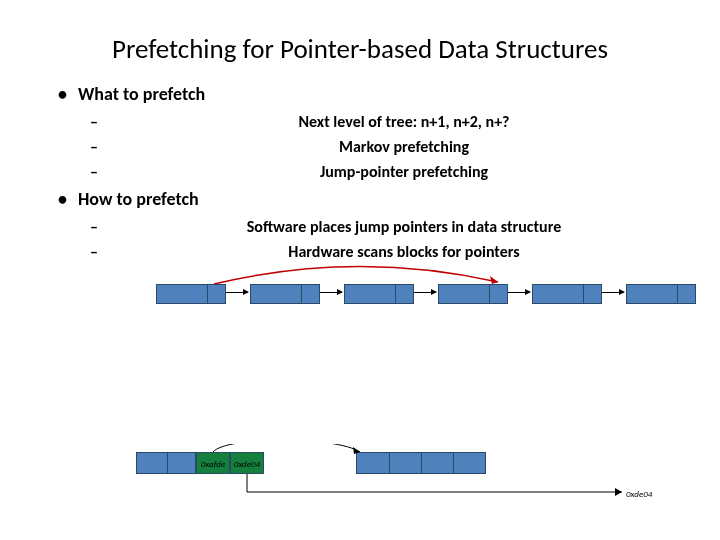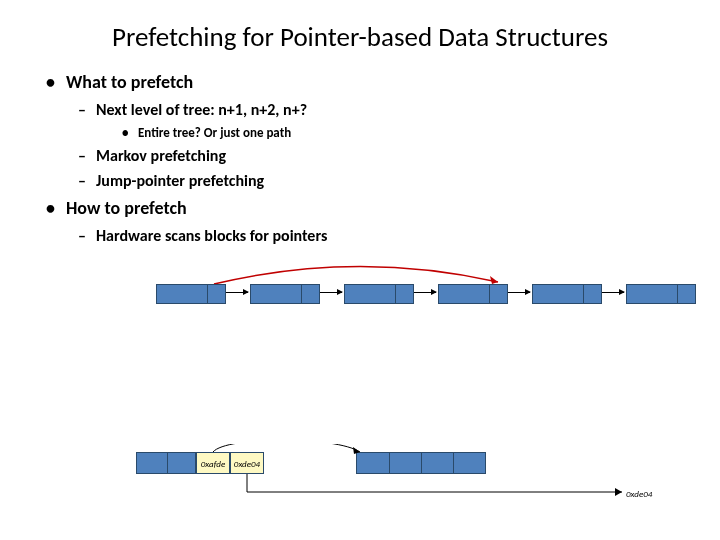--- a/index.html
+++ b/index.html
@@ -9,44 +9,45 @@
     background: #fff;
     font-family: Calibri, Arial, sans-serif;
     color: #000;
     position: relative;
     overflow: hidden;
   }
   .title {
     font-size: 27px;
     font-weight: 400;
     text-align: center;
-    padding-top: 20px;
+    padding-top: 32px;
     padding-bottom: 14px;
   }
   .content {
-    padding-left: 38px;
+    padding-left: 50px;
     padding-right: 20px;
   }
   .lvl1 {
     font-size: 18px;
     font-weight: 700;
     padding: 4px 0 4px 28px;
     position: relative;
   }
   .lvl1::before {
     content: "•";
     position: absolute;
     left: 8px;
     top: 4px;
   }
   .lvl2 {
     font-size: 16px;
     font-weight: 700;
     padding: 3px 0 3px 58px;
     position: relative;
+    text-align: center;
   }
   .lvl2::before {
     content: "–";
     position: absolute;
     left: 40px;
     top: 3px;
   }
   .lvl3 {
     font-size: 13px;
     font-weight: 700;
@@ -124,21 +125,21 @@
     position: absolute;
     top: -1px;
     bottom: -1px;
     width: 1px;
     background: #2a4a6a;
   }
   .mem-white {
     position: absolute;
     top: 8px;
     height: 22px;
-    background: #fef9c3;
+    background: #15803d;
     border: 1px solid #2a4a6a;
     font-size: 9px;
     font-weight: 400;
     font-style: italic;
     display: flex;
     align-items: center;
     justify-content: center;
   }
   .mem-far-label {
     position: absolute;
@@ -152,24 +153,24 @@
   }
 </style>
 </head>
 <body>
 
 <div class="title">Prefetching for Pointer-based Data Structures</div>
 
 <div class="content">
   <div class="lvl1">What to prefetch</div>
   <div class="lvl2">Next level of tree: n+1, n+2, n+?</div>
-  <div class="lvl3">Entire tree? Or just one path</div>
   <div class="lvl2">Markov prefetching</div>
   <div class="lvl2">Jump-pointer prefetching</div>
   <div class="lvl1">How to prefetch</div>
+  <div class="lvl2">Software places jump pointers in data structure</div>
   <div class="lvl2">Hardware scans blocks for pointers</div>
 </div>
 
 <div class="ll-diagram">
   <svg class="jump-arc" width="540" height="40" style="left:0;top:-26px">
     <path d="M 58 32 Q 200 -2 342 30" fill="none" stroke="#c00000" stroke-width="1.5"></path>
     <polygon points="342,30 334,24 336,32" fill="#c00000"></polygon>
   </svg>
   <div class="ll-node" style="left:0px"></div>
   <div class="ll-arrow" style="left:70px"></div>

